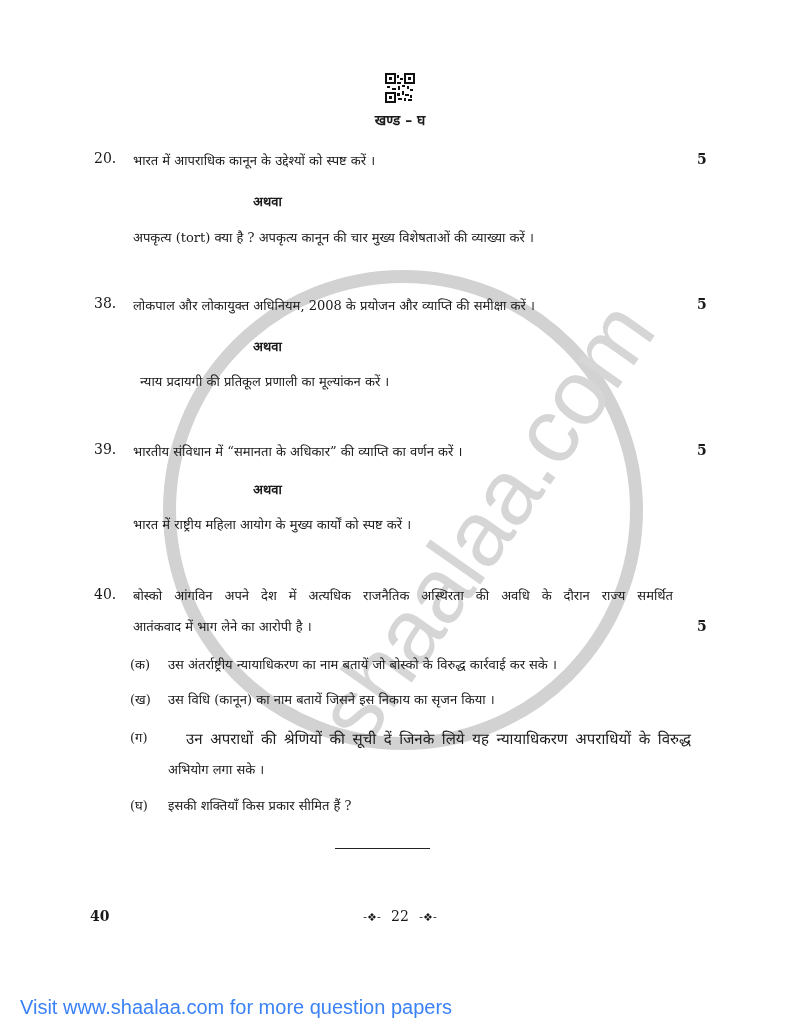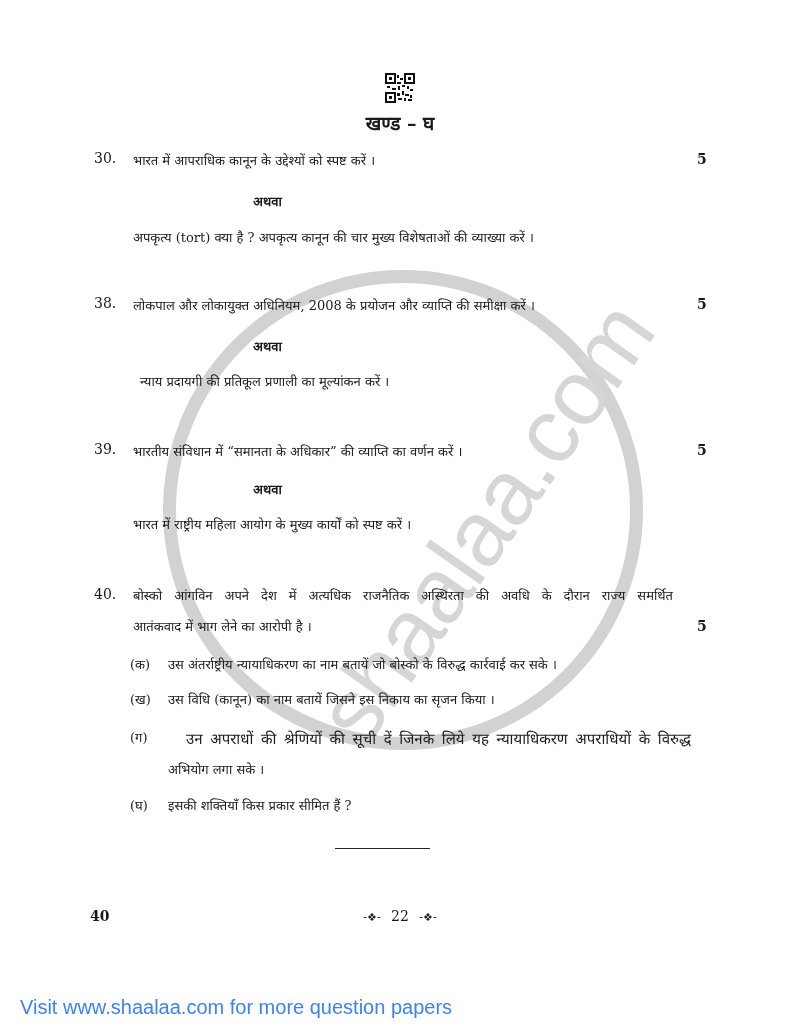--- a/index.html
+++ b/index.html
@@ -1,21 +1,21 @@
 <!DOCTYPE html>
 <html><head>
 <meta charset="utf-8">
 <style>
   html, body { margin: 0; padding: 0; background: #ffffff; }
   body { width: 800px; height: 1035px; position: relative; overflow: hidden; font-family: "DejaVu Serif", "Liberation Serif", serif; color: #1a1a1a; }
   .page { position: absolute; left: 0; top: 0; width: 800px; height: 1035px; }
   .watermark-circle { position: absolute; left: 163px; top: 270px; width: 480px; height: 480px; border: 13px solid #d2d2d2; border-radius: 50%; box-sizing: border-box; z-index: 0; }
   .watermark-text { position: absolute; left: 230px; top: 470px; transform: rotate(-55deg); transform-origin: center; font-family: "Liberation Sans", sans-serif; font-size: 92px; color: #d6d6d6; z-index: 0; white-space: nowrap; letter-spacing: -1px; }
   .qr { position: absolute; left: 385px; top: 73px; width: 30px; height: 30px; z-index: 2; }
-  .section-title { position: absolute; left: 0; width: 800px; top: 110px; text-align: center; font-weight: bold; font-size: 19px; z-index: 2; }
+  .section-title { position: absolute; left: 0; width: 800px; top: 110px; text-align: center; font-weight: bold; font-size: 14px; z-index: 2; }
   .line { position: absolute; font-size: 13px; white-space: nowrap; z-index: 2; }
   .qnum { position: absolute; left: 94px; font-size: 14px; z-index: 2; }
   .marks { position: absolute; left: 697px; font-size: 14px; font-weight: bold; z-index: 2; }
   .athva { position: absolute; left: 253px; font-weight: bold; font-size: 13px; z-index: 2; }
   .justify { position: absolute; left: 133px; width: 540px; text-align: justify; text-align-last: justify; font-size: 13px; z-index: 2; }
   .sub-label { position: absolute; left: 130px; font-size: 13px; z-index: 2; }
   .sub-text { position: absolute; left: 168px; font-size: 13px; white-space: nowrap; z-index: 2; }
   .sub-justify { position: absolute; left: 186px; width: 505px; text-align: justify; text-align-last: justify; font-size: 15px; z-index: 2; }
   .end-rule { position: absolute; left: 335px; top: 848px; width: 95px; height: 1px; background: #222; z-index: 2; }
   .footer-code { position: absolute; left: 90px; top: 908px; font-weight: bold; font-size: 14px; z-index: 2; }
@@ -52,21 +52,21 @@
     <rect x="17" y="18" width="2" height="4" fill="#111"></rect>
     <rect x="20" y="21" width="4" height="2" fill="#111"></rect>
     <rect x="25" y="22" width="2" height="3" fill="#111"></rect>
     <rect x="13" y="25" width="4" height="2" fill="#111"></rect>
     <rect x="19" y="25" width="2" height="3" fill="#111"></rect>
     <rect x="23" y="26" width="4" height="2" fill="#111"></rect>
   </svg>
 
   <div class="section-title">खण्ड – घ</div>
 
-  <div class="qnum" style="top:150px">30.</div>
+  <div class="qnum" style="top:150px">20.</div>
   <div class="line" style="left:133px; top:151px">भारत में आपराधिक कानून के उद्देश्यों को स्पष्ट करें ।</div>
   <div class="marks" style="top:151px">5</div>
   <div class="athva" style="top:192px">अथवा</div>
   <div class="line" style="left:133px; top:228px">अपकृत्य (tort) क्या है ? अपकृत्य कानून की चार मुख्य विशेषताओं की व्याख्या करें ।</div>
 
   <div class="qnum" style="top:295px">38.</div>
   <div class="line" style="left:133px; top:296px">लोकपाल और लोकायुक्त अधिनियम, 2008 के प्रयोजन और व्याप्ति की समीक्षा करें ।</div>
   <div class="marks" style="top:296px">5</div>
   <div class="athva" style="top:337px">अथवा</div>
   <div class="line" style="left:140px; top:372px">न्याय प्रदायगी की प्रतिकूल प्रणाली का मूल्यांकन करें ।</div>

